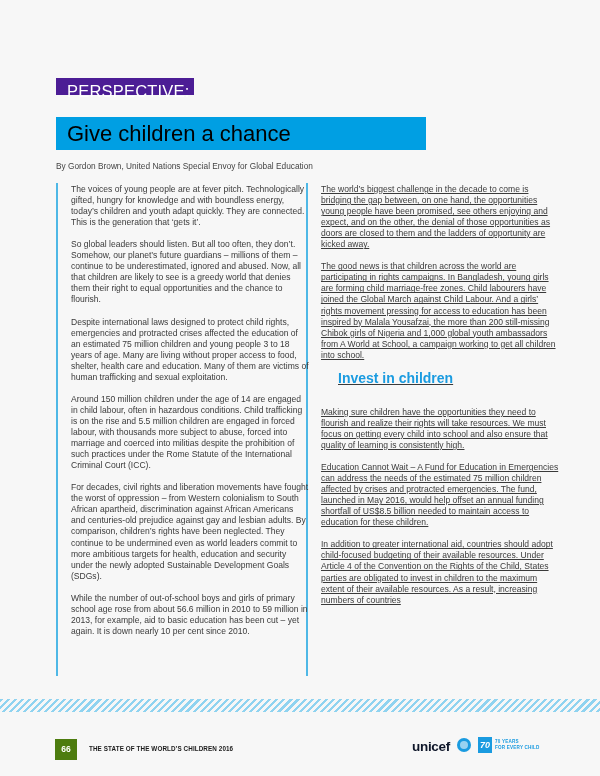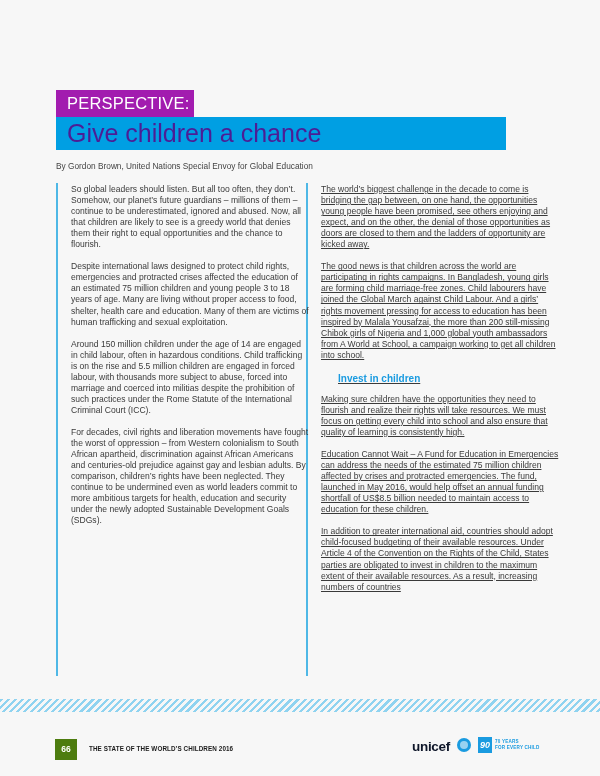--- a/index.html
+++ b/index.html
@@ -4,34 +4,33 @@
   <style>
     html, body { margin: 0; padding: 0; }
     body {
       width: 600px; height: 776px; position: relative; overflow: hidden;
       background: #f7f7f7;
       font-family: "Liberation Sans", sans-serif;
       color: #333;
     }
     .kicker {
       position: absolute; left: 56px; top: 78px;
-      width: 138px; height: 27px;
-      background: #a21caf;
+      width: 138px; height: 17px;
+      background: #4c1d95;
       color: #ffffff;
       font-size: 16.5px; line-height: 27px;
       padding-left: 11px; box-sizing: border-box;
       letter-spacing: 0.2px;
-      margin-top: 12px;
     }
     .title-bar {
       position: absolute; left: 56px; top: 117px;
-      width: 450px; height: 33px;
+      width: 370px; height: 33px;
       background: #009fe3;
-      color: #4c1d95;
-      font-size: 25px; line-height: 33px;
+      color: #000000;
+      font-size: 22px; line-height: 33px;
       padding-left: 11px; box-sizing: border-box;
       font-weight: 300;
     }
     .byline {
       position: absolute; left: 56px; top: 161px;
       font-size: 8.3px; color: #444;
     }
     .col {
       position: absolute; top: 184px;
       width: 238px;
@@ -41,22 +40,22 @@
     .col-left { left: 71px; }
     .col-right { left: 321px; width: 240px; text-decoration: underline; }
     .col p { margin: 0 0 11.05px 0; }
     .vline {
       position: absolute; top: 183px; width: 2px; height: 493px;
       background: #4fb8e6;
     }
     .vline-left { left: 56px; }
     .vline-right { left: 306px; }
     .subhead {
-      color: #1a9be0; font-weight: bold; font-size: 10px;
-      margin: 3px 0 9px 0; line-height: 13px; padding-left: 17px;
+      color: #1a9be0; font-weight: bold; font-size: 14px;
+      margin: 3px 0 22px 0; line-height: 13px; padding-left: 17px;
     }
     .hatch {
       position: absolute; left: 0; top: 699px; width: 600px; height: 13px;
       background: repeating-linear-gradient(135deg, #8fd3f0 0px, #8fd3f0 2.2px, transparent 2.2px, transparent 5px);
     }
     .page-num {
       position: absolute; left: 55px; top: 739px; width: 22px; height: 21px;
       background: #4d7c0f; color: #ffffff;
       font-size: 8.5px; font-weight: bold; line-height: 21px; text-align: center;
     }
@@ -91,39 +90,41 @@
 <body>
 
 <div class="kicker">PERSPECTIVE:</div>
 <div class="title-bar">Give children a chance</div>
 <div class="byline">By Gordon Brown, United Nations Special Envoy for Global Education</div>
 
 <div class="vline vline-left"></div>
 <div class="vline vline-right"></div>
 
 <div class="col col-left">
+  <p>The voices of young people are at fever pitch. Technologically gifted, hungry for knowledge and with boundless energy, today’s children and youth adapt quickly. They are connected. This is the generation that ‘gets it’.</p>
   <p>So global leaders should listen. But all too often, they don’t. Somehow, our planet’s future guardians – millions of them – continue to be underestimated, ignored and abused. Now, all that children are likely to see is a greedy world that denies them their right to equal opportunities and the chance to flourish.</p>
   <p>Despite international laws designed to protect child rights, emergencies and protracted crises affected the education of an estimated 75 million children and young people 3 to 18 years of age. Many are living without proper access to food, shelter, health care and education. Many of them are victims of human trafficking and sexual exploitation.</p>
   <p>Around 150 million children under the age of 14 are engaged in child labour, often in hazardous conditions. Child trafficking is on the rise and 5.5 million children are engaged in forced labour, with thousands more subject to abuse, forced into marriage and coerced into militias despite the prohibition of such practices under the Rome Statute of the International Criminal Court (ICC).</p>
   <p>For decades, civil rights and liberation movements have fought the worst of oppression – from Western colonialism to South African apartheid, discrimination against African Americans and centuries-old prejudice against gay and lesbian adults. By comparison, children’s rights have been neglected. They continue to be undermined even as world leaders commit to more ambitious targets for health, education and security under the newly adopted Sustainable Development Goals (SDGs).</p>
+  <p>While the number of out-of-school boys and girls of primary school age rose from about 56.6 million in 2010 to 59 million in 2013, for example, aid to basic education has been cut – yet again. It is down nearly 10 per cent since 2010.</p>
 </div>
 
 <div class="col col-right">
   <p>The world’s biggest challenge in the decade to come is bridging the gap between, on one hand, the opportunities young people have been promised, see others enjoying and expect, and on the other, the denial of those opportunities as doors are closed to them and the ladders of opportunity are kicked away.</p>
   <p>The good news is that children across the world are participating in rights campaigns. In Bangladesh, young girls are forming child marriage-free zones. Child labourers have joined the Global March against Child Labour. And a girls’ rights movement pressing for access to education has been inspired by Malala Yousafzai, the more than 200 still-missing Chibok girls of Nigeria and 1,000 global youth ambassadors from A World at School, a campaign working to get all children into school.</p>
   <div class="subhead">Invest in children</div>
   <p>Making sure children have the opportunities they need to flourish and realize their rights will take resources. We must focus on getting every child into school and also ensure that quality of learning is consistently high.</p>
   <p>Education Cannot Wait – A Fund for Education in Emergencies can address the needs of the estimated 75 million children affected by crises and protracted emergencies. The fund, launched in May 2016, would help offset an annual funding shortfall of US$8.5 billion needed to maintain access to education for these children.</p>
   <p>In addition to greater international aid, countries should adopt child-focused budgeting of their available resources. Under Article 4 of the Convention on the Rights of the Child, States parties are obligated to invest in children to the maximum extent of their available resources. As a result, increasing numbers of countries</p>
 </div>
 
 <div class="hatch"></div>
 
 <div class="page-num">66</div>
 <div class="footer-title">THE STATE OF THE WORLD’S CHILDREN 2016</div>
 
 <div class="unicef">unicef</div>
 <div class="unicef-emblem"></div>
-<div class="anniv-logo">90</div>
+<div class="anniv-logo">70</div>
 <div class="anniv-text">
   <div>70 YEARS</div>
   <div>FOR EVERY CHILD</div>
 </div>
 
 </body></html>

